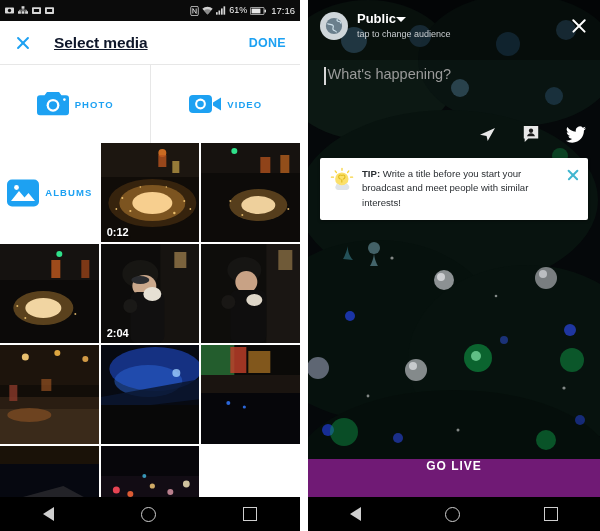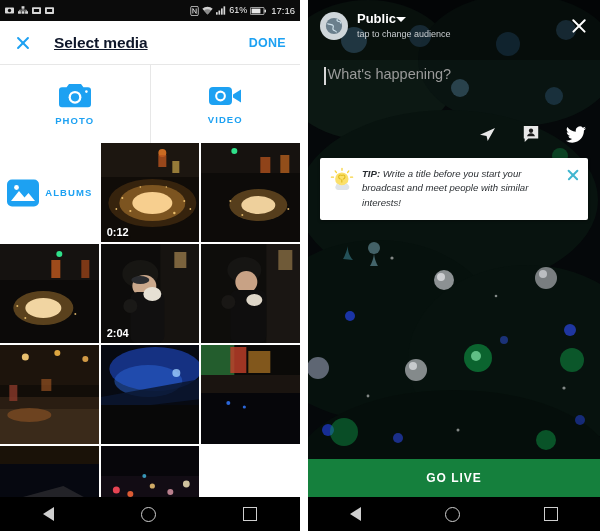--- a/index.html
+++ b/index.html
@@ -14,21 +14,21 @@
   .sb-text{color:#f2f2f2;font-size:9px;letter-spacing:0;line-height:1;}
   .sb-clock{color:#f2f2f2;font-size:9.5px;margin-left:2px;}
   .appbar{height:43px;background:#fff;display:flex;align-items:center;padding:0 14px;border-bottom:1px solid #e7e7e7;}
   .appbar-title{font-size:15.5px;color:#0f172a;font-weight:bold;margin-left:22px;letter-spacing:-.1px;text-decoration:underline;}
   .appbar-done{margin-left:auto;font-size:12.5px;font-weight:bold;color:#1da1f2;letter-spacing:.3px;}
   .x-blue{width:18px;height:18px;position:relative;}
   .x-blue:before,.x-blue:after{content:"";position:absolute;left:1px;top:8px;width:16px;height:2px;background:#1da1f2;border-radius:1px;}
   .x-blue:before{transform:rotate(45deg);}
   .x-blue:after{transform:rotate(-45deg);}
   .modes{display:flex;height:78px;background:#fff;}
-  .mode{flex:1;display:flex;flex-direction:column;align-items:center;justify-content:center;gap:5px;border-right:1px solid #e7e7e7;}
+  .mode{flex:1;display:flex;flex-direction:row;align-items:center;justify-content:center;gap:5px;border-right:1px solid #e7e7e7;}
   .mode:last-child{border-right:none;}
   .mode-label{font-size:9.5px;color:#1da1f2;letter-spacing:1.1px;font-weight:bold;}
   .grid{display:grid;grid-template-columns:repeat(3,1fr);gap:2px;background:#fff;}
   .cell{position:relative;height:99px;overflow:hidden;background:#0a0a0a;}
   .cell.albums{background:#fff;display:flex;align-items:center;justify-content:center;gap:5px;}
   .albums-label{font-size:9.5px;color:#1da1f2;letter-spacing:1.1px;font-weight:bold;}
   .dur{position:absolute;left:6px;bottom:4px;color:#fff;font-size:11px;font-weight:bold;text-shadow:0 1px 2px rgba(0,0,0,.85);}
   .navbar{position:absolute;left:0;bottom:0;width:100%;height:34px;background:#000;display:flex;align-items:center;justify-content:space-around;}
   .nav-back{width:0;height:0;border-top:7px solid transparent;border-bottom:7px solid transparent;border-right:11px solid #cfcfcf;}
   .nav-home{width:13px;height:13px;border:1.6px solid #cfcfcf;border-radius:50%;}
@@ -45,28 +45,28 @@
   .caret{width:0;height:0;border-left:5px solid transparent;border-right:5px solid transparent;border-top:5px solid #fff;}
   .aud-sub{color:#c9cdd0;font-size:9px;margin-top:2px;}
   .x-white{margin-left:auto;width:18px;height:18px;position:relative;}
   .x-white:before,.x-white:after{content:"";position:absolute;left:0;top:8px;width:18px;height:1.8px;background:#fff;border-radius:1px;}
   .x-white:before{transform:rotate(45deg);}
   .x-white:after{transform:rotate(-45deg);}
   .composer{position:absolute;top:66px;left:16px;right:16px;z-index:5;display:flex;align-items:flex-start;}
   .caret-bar{width:1.5px;height:18px;background:#d8d8d8;margin-right:2px;margin-top:1px;}
   .ph{color:#9a9a9a;font-size:14.5px;}
   .comp-icons{position:absolute;top:125px;right:14px;z-index:5;display:flex;align-items:center;gap:26px;}
-  .tip{position:absolute;left:12px;right:12px;top:158px;background:#fff;border-radius:2px;display:flex;padding:9px 8px 10px 9px;z-index:6;box-shadow:0 1px 3px rgba(0,0,0,.35);font-style:italic;}
+  .tip{position:absolute;left:12px;right:12px;top:158px;background:#fff;border-radius:2px;display:flex;padding:9px 8px 10px 9px;z-index:6;box-shadow:0 1px 3px rgba(0,0,0,.35);}
   .tip-text{font-size:9.6px;color:#2b2f33;line-height:1.5;margin-left:7px;margin-right:6px;flex:1;}
   .tip-text b{font-weight:bold;}
   .tip-x{width:14px;height:14px;position:relative;flex:0 0 auto;margin-top:1px;}
   .tip-x:before,.tip-x:after{content:"";position:absolute;left:0;top:6px;width:14px;height:1.6px;background:#41b6d0;border-radius:1px;}
   .tip-x:before{transform:rotate(45deg);}
   .tip-x:after{transform:rotate(-45deg);}
-  .golive{position:absolute;left:0;right:0;bottom:34px;height:38px;background:#15803d;display:flex;align-items:center;justify-content:center;z-index:5;}
+  .golive{position:absolute;left:0;right:0;bottom:34px;height:38px;background:#701a75;display:flex;justify-content:center;z-index:5;}
   .golive span{color:#fff;font-size:12px;font-weight:bold;letter-spacing:1px;}
 </style>
 </head>
 <body>
 
 <div class="screens">
 
   <div class="phone-left">
 
     <div class="statusbar">

